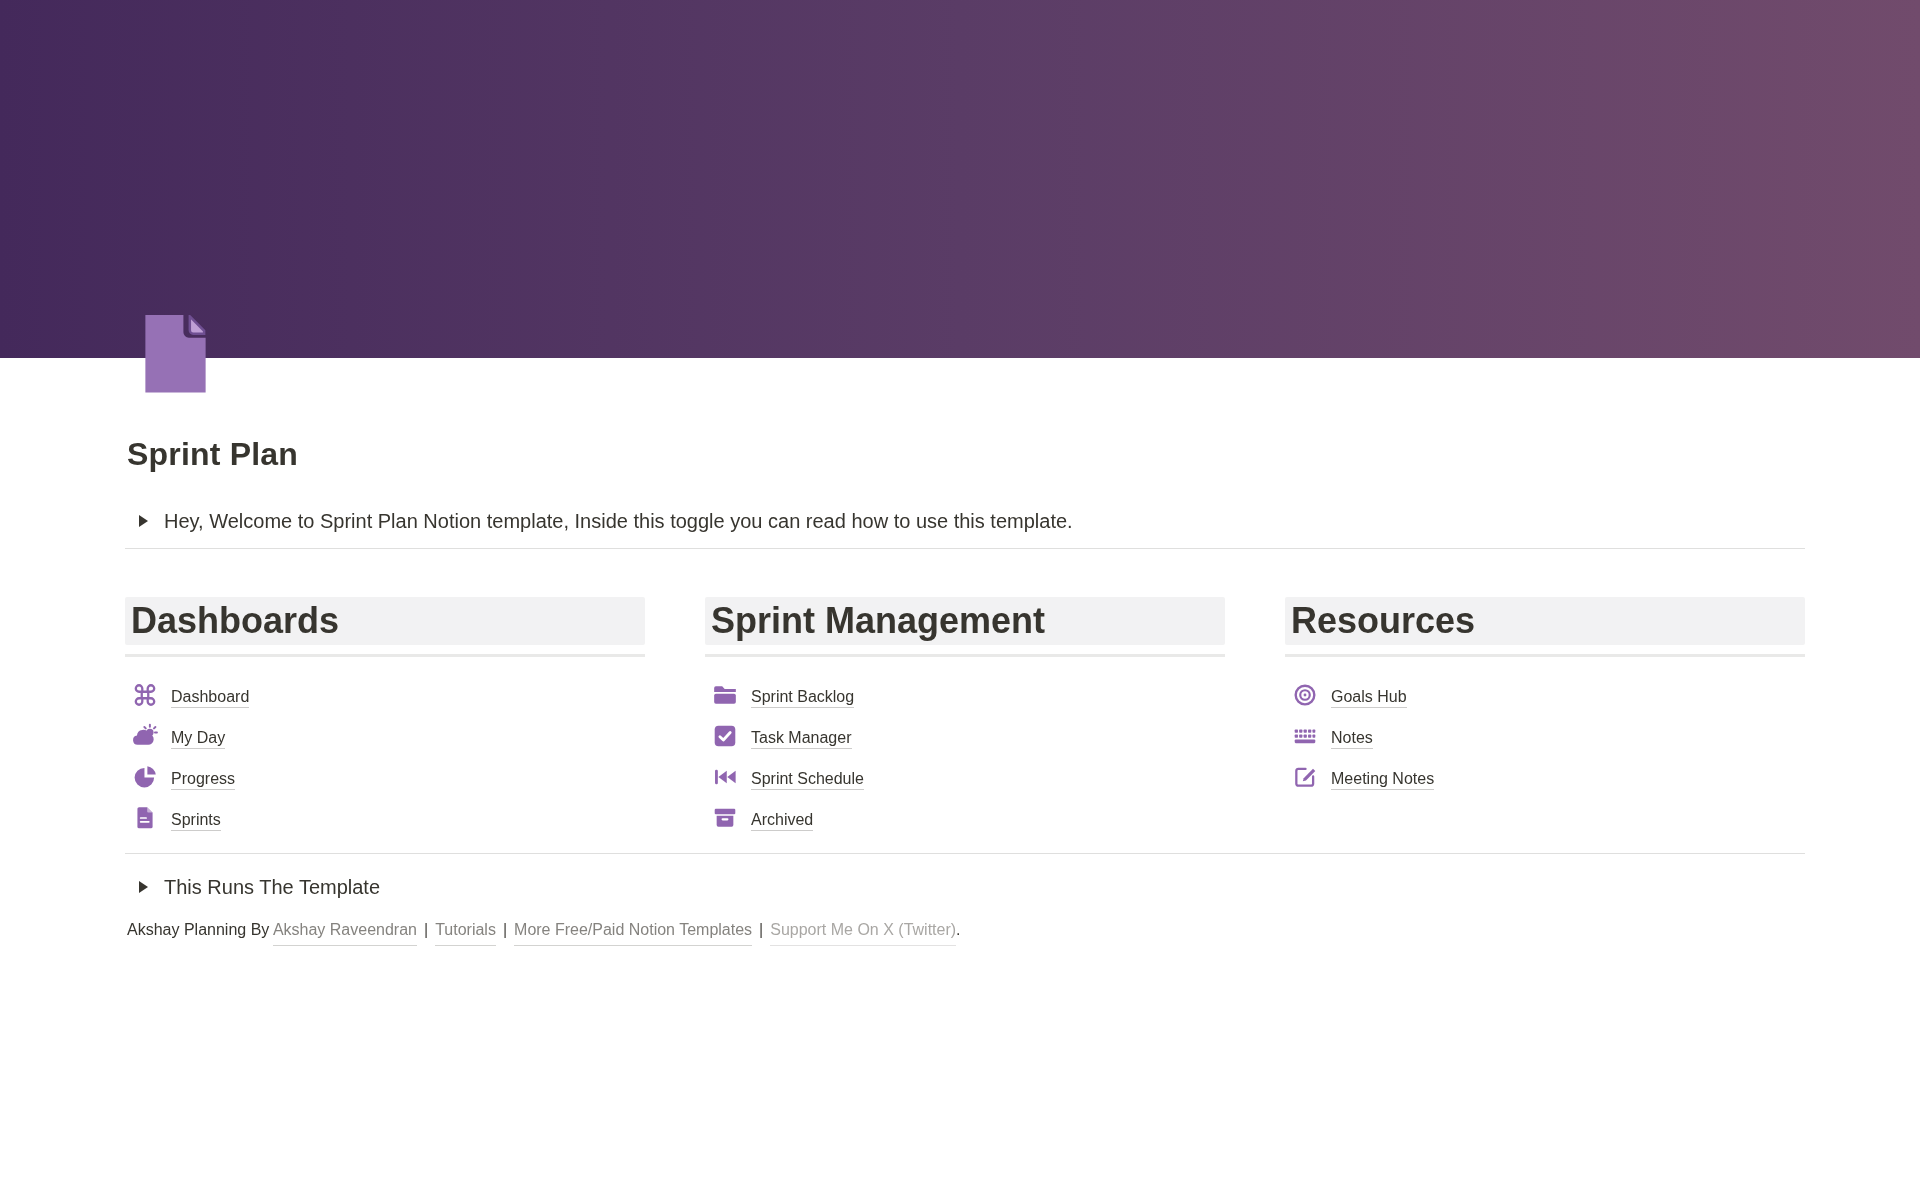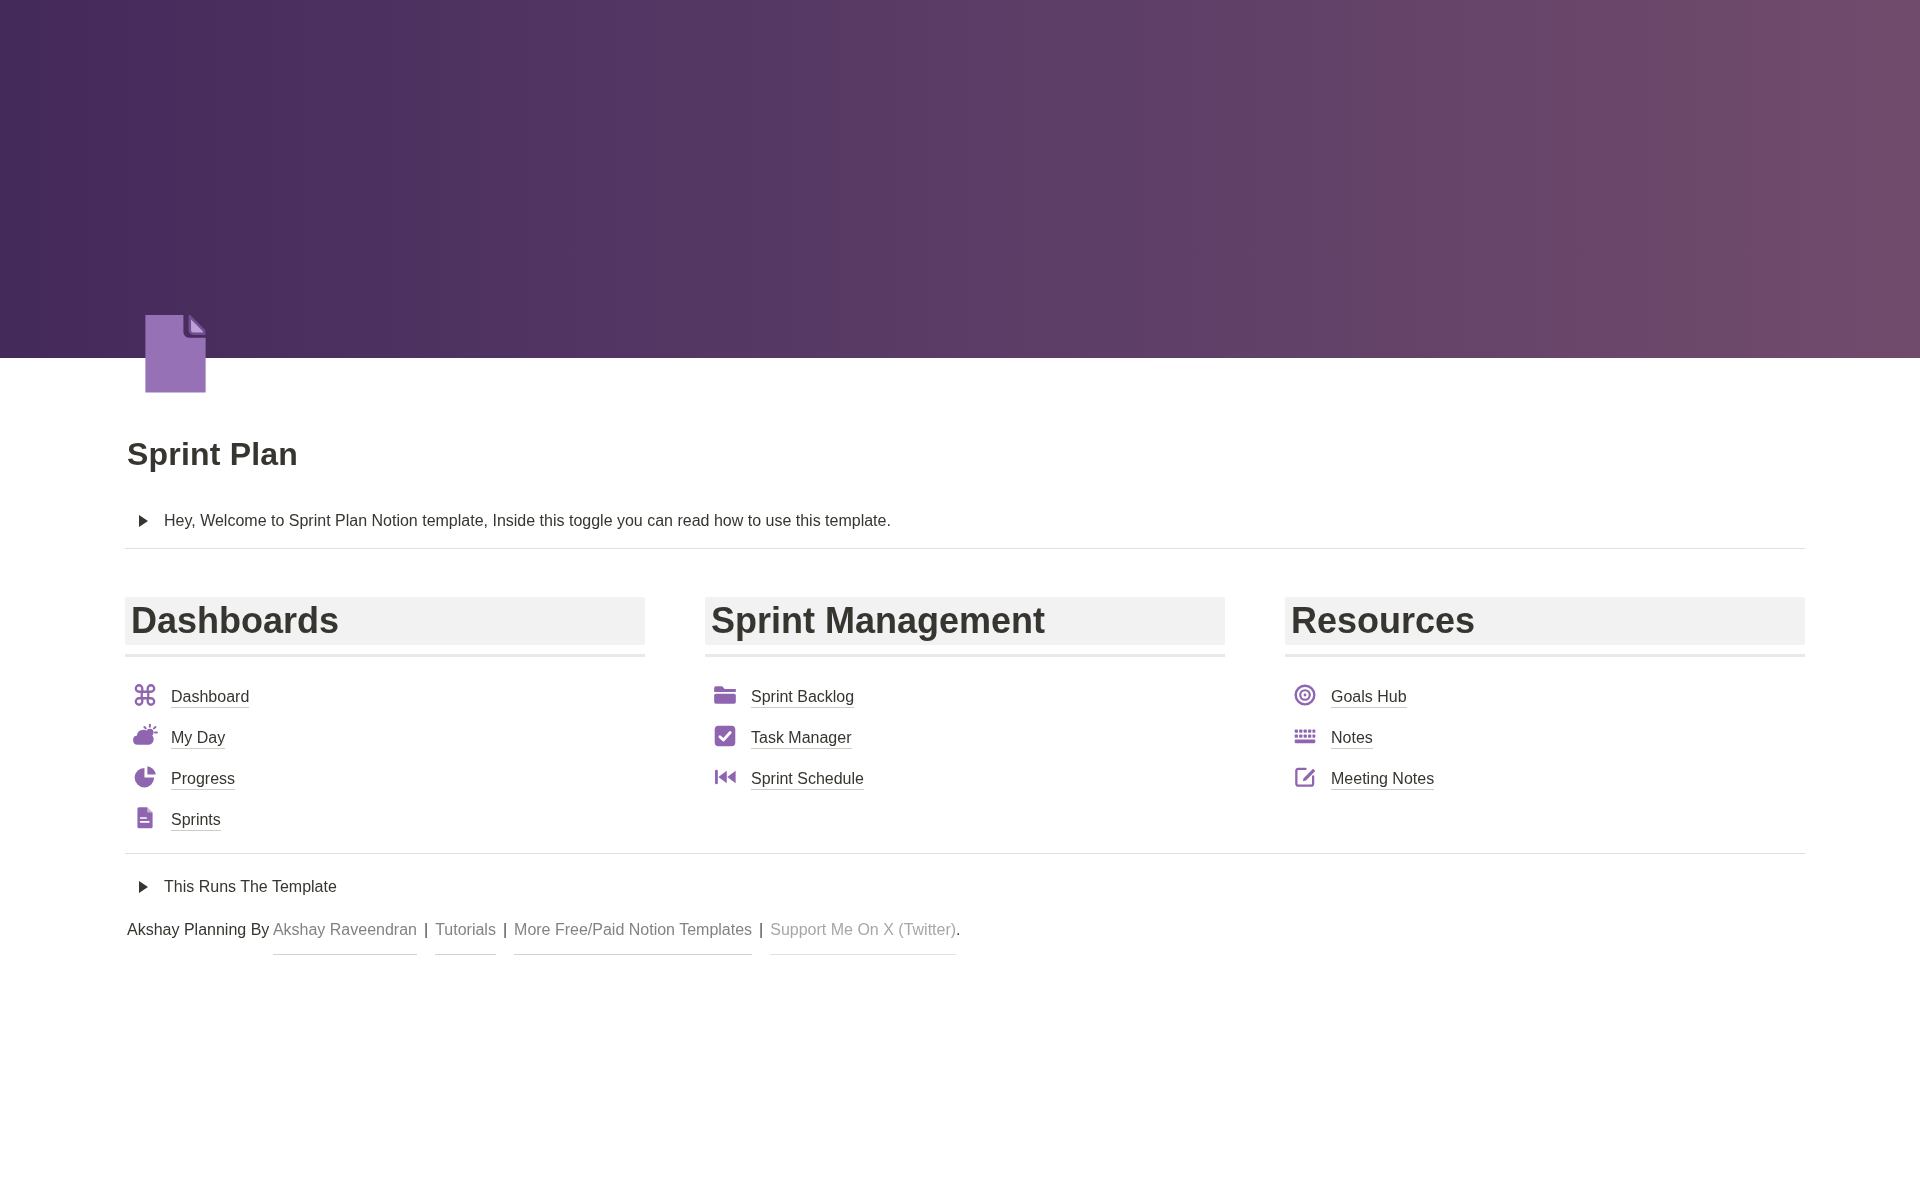--- a/index.html
+++ b/index.html
@@ -41,21 +41,21 @@
     padding:72px 0 0 2px;
     font-size:32px;
     line-height:48px;
     font-weight:700;
     letter-spacing:.2px;
   }
   .toggle-row{
     display:flex;align-items:center;
     height:28px;
     padding-left:14px;
-    font-size:16px;
+    font-size:20px;
     cursor:pointer;
   }
   .toggle-row.first{margin-top:29px;}
   .toggle-row.second{margin-top:15px;}
   .toggle-row.third{margin-top:19px;}
   .tri{
     width:0;height:0;
     border-top:6px solid transparent;
     border-bottom:6px solid transparent;
     border-left:9px solid #37352f;
@@ -112,21 +112,21 @@
   }
   .footer{
     margin-top:16px;
     padding-left:2px;
     font-size:16px;
     line-height:26px;
   }
   .footer-link{
     color:var(--link-gray);
     border-bottom:1px solid rgba(55,53,47,.22);
-    padding-bottom:16px;
+    padding-bottom:7px;
     cursor:pointer;
   }
   .footer-link.muted{
     color:var(--muted-link);
     border-bottom-color:rgba(55,53,47,.14);
   }
   .sep{margin:0 7px;color:#4c4a45;}
 </style>
 </head>
 <body>
@@ -228,20 +228,30 @@
           </div>
           <div class="link-row">
             <span class="row-icon">
               <svg viewBox="0 0 24 24">
                 <rect x="2.8" y="5.2" width="2.6" height="13.6" rx="1.2" fill="currentColor"></rect>
                 <path fill="currentColor" d="M13.6 6.2v11.6L5.9 12Z"></path>
                 <path fill="currentColor" d="M21.8 6.2v11.6L14.1 12Z"></path>
               </svg>
             </span>
             <span class="link-label">Sprint Schedule</span>
+          </div>
+          <div class="link-row">
+            <span class="row-icon">
+              <svg viewBox="0 0 24 24">
+                <rect x="2.5" y="3.5" width="19" height="5" rx="1" fill="currentColor"></rect>
+                <path fill="currentColor" d="M4.3 10h15.4v8.4A1.6 1.6 0 0 1 18.1 20H5.9a1.6 1.6 0 0 1-1.6-1.6Z"></path>
+                <rect x="8.8" y="12.2" width="6.4" height="2" rx="1" fill="#fff"></rect>
+              </svg>
+            </span>
+            <span class="link-label">Archived</span>
           </div>
         </div>
       </div>
       <div class="col">
         <div class="col-header">Resources</div>
         <div class="col-underline"></div>
         <div class="col-list">
           <div class="link-row">
             <span class="row-icon">
               <svg viewBox="0 0 24 24" fill="none" stroke="currentColor">

